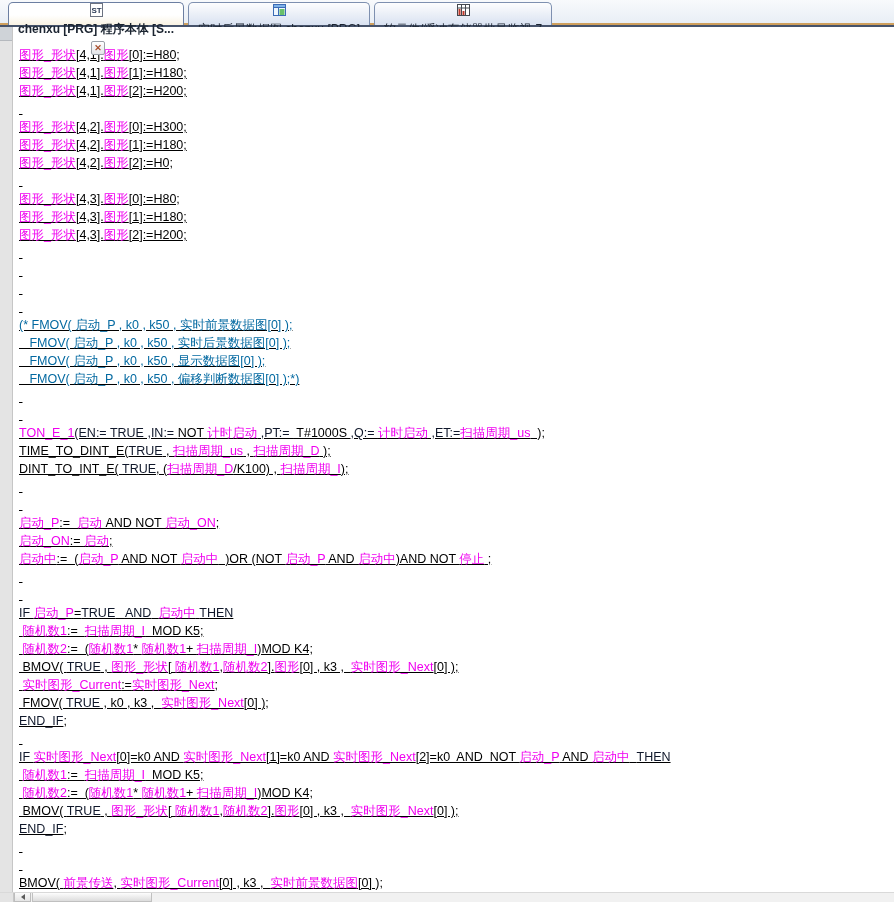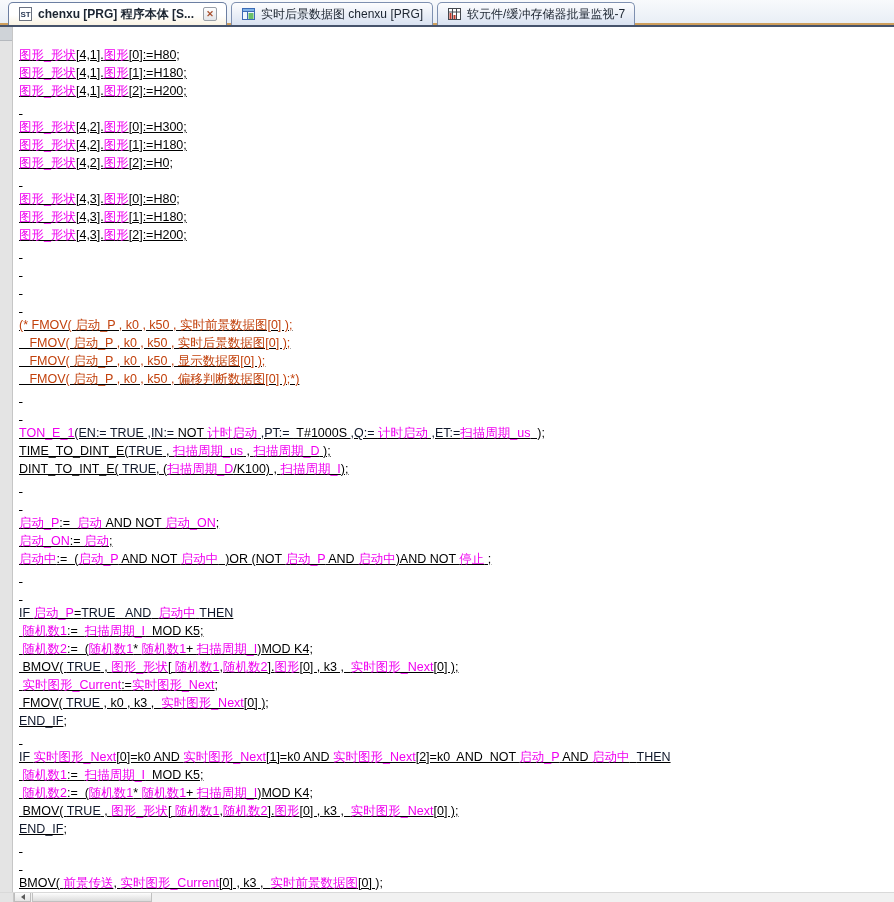--- a/index.html
+++ b/index.html
@@ -19,21 +19,21 @@
   .tabbar::before{ 
     content:""; position:absolute; left:-6px; top:-2px; width:30px; height:2px;
     background:#9aa7bd; transform:rotate(-38deg); transform-origin:left top;
   }
   .tab {
     height:23px; display:flex; align-items:center; gap:5px;
     padding:0 9px; margin-right:4px; cursor:default;
     border:1px solid #7e90b0; border-bottom:none;
     border-radius:5px 5px 0 0;
     background:linear-gradient(#fdfdfe,#d9e2f1);
-    font-size:12px; color:#1b2430; white-space:nowrap; position:relative;
+    font-size:12px; color:#1b2430; white-space:nowrap; position:relative;flex-direction:column;
   }
   .tab.active {
     background:linear-gradient(#ffffff 55%,#faf3e3);
     font-weight:bold; border-color:#6c7fa2;
     z-index:2;
   }
   .tablabel { line-height:14px;text-align:center; }
   .tabicon { width:15px; height:14px; display:inline-block; flex:0 0 auto; }
   .closebtn {
     width:14px; height:14px; margin-left:4px; flex:0 0 auto;
@@ -55,21 +55,21 @@
   .code {
     flex:1 1 auto; padding:19px 0 0 6px;
     font-family:"Liberation Sans", sans-serif;
     font-size:12.5px; line-height:18px;
     white-space:pre; overflow:hidden;
   }
   .code-line { height:18px; white-space:pre;text-decoration:underline; }
   .k { color:#000000; }
   .m { color:#f000f0; }
   .b { color:#0f172a; }
-  .g { color:#c2410c; }
+  .g { color:#0369a1; }
 
   
   .hscroll {
     flex:0 0 10px; height:10px; background:#f1f1f1;
     border-top:1px solid #d9d9d9; display:flex; align-items:stretch;
   }
   .hscroll .corner { width:14px; background:#e4e4e4; border-right:1px solid #c6c6c6; }
   .scrollbtn {
     width:17px; background:linear-gradient(#fafafa,#e4e4e4);
     border:1px solid #bdbdbd; border-top:none;

